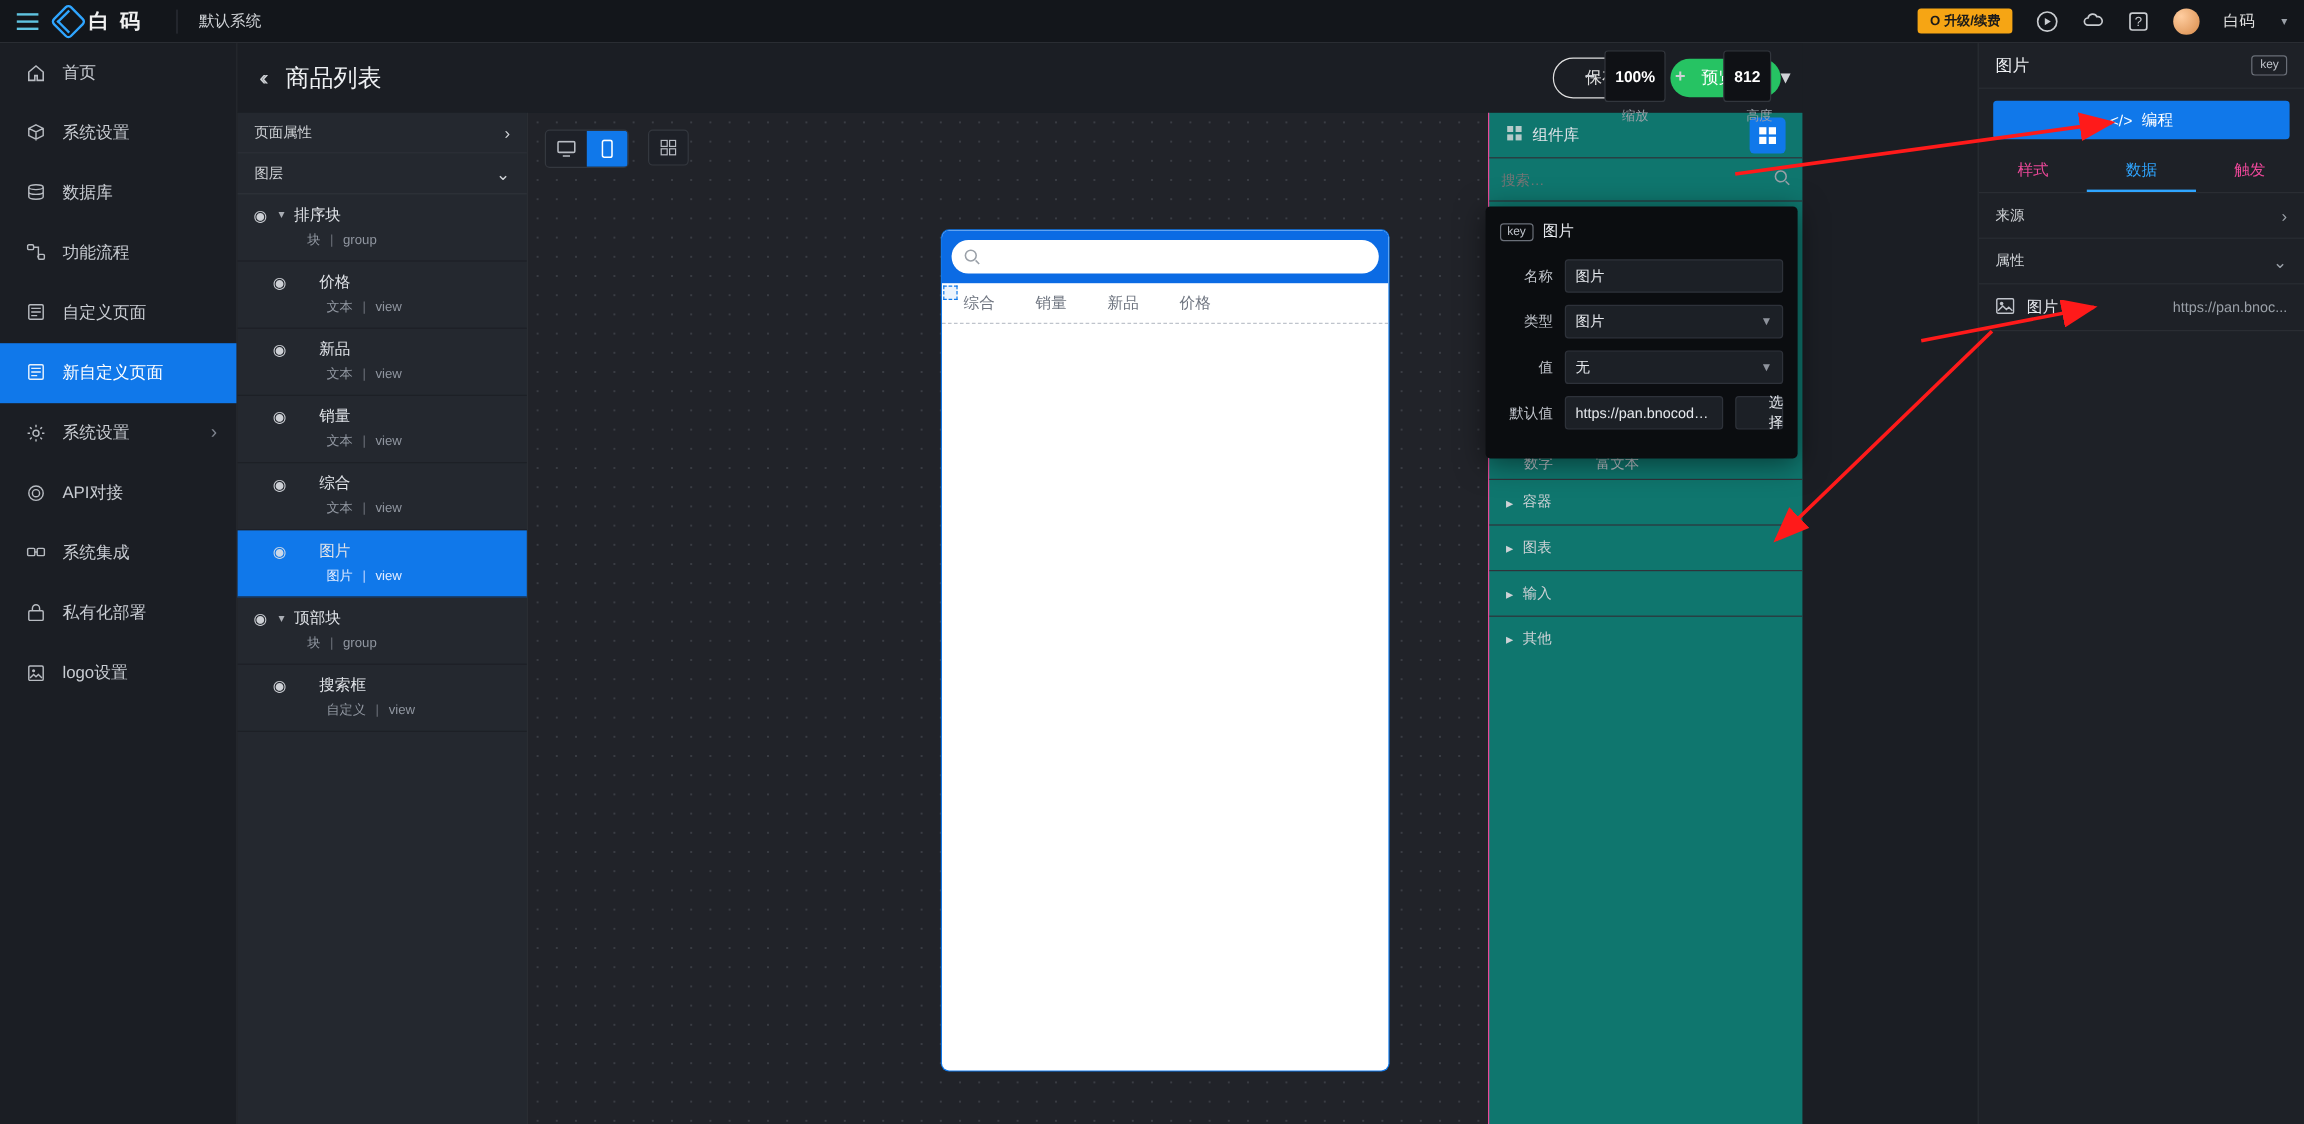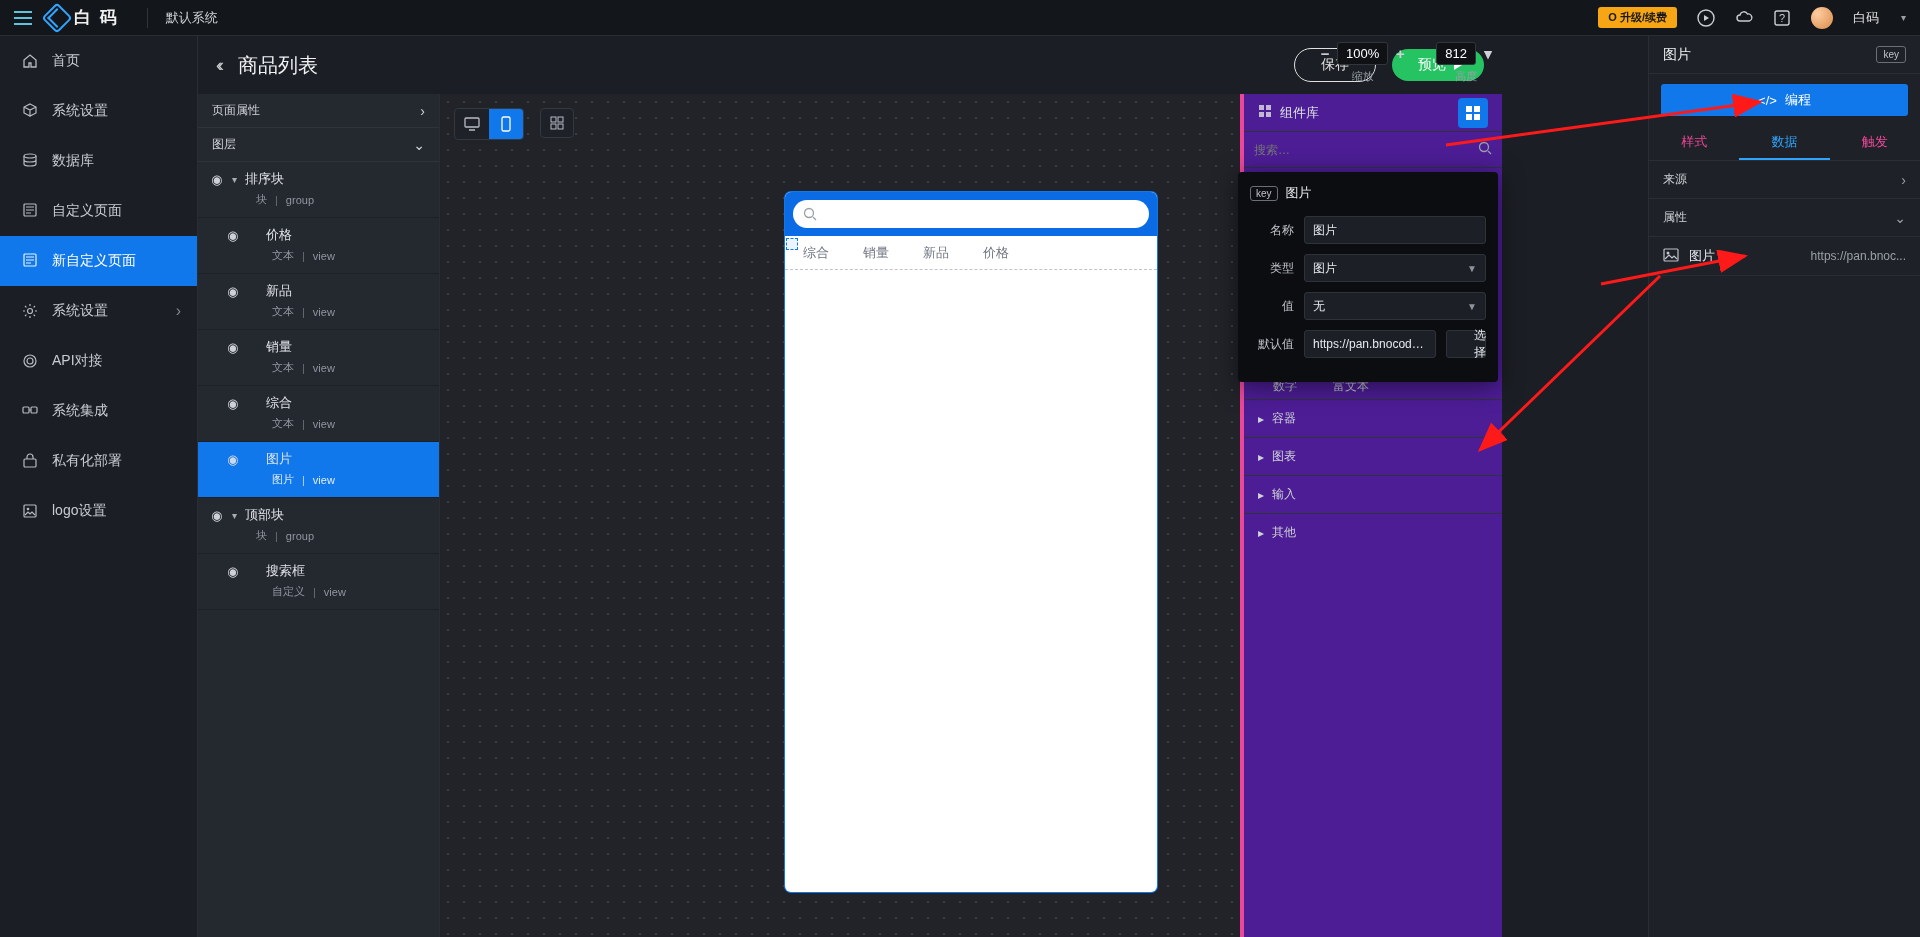--- a/index.html
+++ b/index.html
@@ -32,21 +32,21 @@
 
 .header-row { position: absolute; top: 36px; left: 198px; right: 418px; height: 58px; display: flex; align-items: center; background: #1b1e24; padding: 0 18px; }
 .back-chevrons { font-size: 18px; letter-spacing: -4px; color: #cfd2d6; cursor: pointer; margin-right: 18px; }
 .page-title { font-size: 20px; font-weight: 500; color: #eef0f3; }
 .hdr-spacer { flex: 1; }
 .btn-save { border: 1px solid #e0e0e0; background: transparent; color: #e0e0e0; padding: 7px 26px; border-radius: 18px; font-size: 14px; cursor: pointer; margin-right: 16px; }
 .btn-preview { border: none; background: #26c363; color: #fff; padding: 7px 22px 7px 26px; border-radius: 18px; font-size: 14px; cursor: pointer; display: flex; align-items: center; gap: 8px; }
 .play-tri { width: 0; height: 0; border-left: 8px solid #fff; border-top: 5px solid transparent; border-bottom: 5px solid transparent; }
 .zoom-group { position: absolute; top: 42px; right: 424px; display: flex; gap: 28px; font-size: 12px; color: #c0c4cb; z-index: 3; }
 .zoom-col { display: flex; flex-direction: column; align-items: center; gap: 4px; }
-.zoom-box { background: #0f1115; border: 1px solid #32363d; padding: 3px 8px; border-radius: 3px; font-weight: 400; font-size: 13px; color: #fff; }
+.zoom-box { background: #0f1115; border: 1px solid #32363d; padding: 13px 8px; border-radius: 3px; font-weight: 700; font-size: 13px; color: #fff; }
 .zoom-row { display: flex; align-items: center; gap: 4px; }
 .zoom-btn { width: 16px; height: 18px; display: flex; align-items: center; justify-content: center; cursor: pointer; color: #cfd2d6; font-size: 15px; font-weight: 700; }
 .zoom-label { font-size: 11px; color: #9aa0a8; }
 
 
 .layer-panel { position: absolute; top: 94px; left: 198px; width: 242px; bottom: 0; background: #24282f; border-right: 1px solid #2a2d33; }
 .layer-header { height: 34px; display: flex; align-items: center; padding: 0 14px; background: #24282f; border-bottom: 1px solid #2f333a; color: #cfd2d6; font-size: 12px; cursor: pointer; }
 .layer-header .chev { margin-left: auto; font-size: 14px; }
 .layer-node { padding: 8px 0 10px 12px; border-bottom: 1px solid #1d2026; cursor: pointer; }
 .layer-node.indent { padding-left: 28px; }
@@ -66,21 +66,21 @@
 .device-btn.active { background: #1078ea; color: #fff; }
 .grid-btn { position: absolute; top: 14px; left: 100px; width: 34px; height: 30px; border: 1px solid #34383f; border-radius: 4px; display: flex; align-items: center; justify-content: center; color: #b8bcc3; cursor: pointer; background: #1e2128; }
 .phone-frame { position: absolute; top: 98px; left: 50%; transform: translateX(-50%); width: 372px; height: 700px; background: #fff; border-radius: 6px; overflow: hidden; box-shadow: 0 0 0 1px #1078ea; }
 .phone-topbar { height: 44px; background: #0b6be4; display: flex; align-items: center; padding: 0 8px; }
 .phone-search { flex: 1; height: 28px; background: #fff; border-radius: 14px; display: flex; align-items: center; padding: 0 10px; color: #9aa0a8; }
 .phone-tabs { height: 34px; display: flex; align-items: center; gap: 34px; padding: 0 18px; border-bottom: 1px dashed #bfc4cc; }
 .phone-tab { font-size: 13px; color: #6f7580; }
 .sel-handle { position: absolute; top: 46px; left: 1px; width: 12px; height: 12px; border: 1px dashed #1078ea; background: rgba(16,120,234,.08); }
 
 
-.complib { position: absolute; top: 94px; right: 418px; width: 262px; bottom: 0; background: #4c1d95; border-left: 4px solid #ec4899; z-index: 2; }
+.complib { position: absolute; top: 94px; right: 418px; width: 262px; bottom: 0; background: #0f766e; border-left: 1px solid #ec4899; z-index: 2; }
 .complib-head { height: 38px; display: flex; align-items: center; padding: 0 14px; border-bottom: 1px solid #2f333a; }
 .complib-head .icn { margin-right: 8px; }
 .complib-head .title { flex: 1; color: #e0e3e8; font-size: 13px; }
 .complib-head .sq { width: 30px; height: 30px; background: #1078ea; border-radius: 4px; display: flex; align-items: center; justify-content: center; }
 .complib-search { height: 36px; border-bottom: 1px solid #2f333a; display: flex; align-items: center; padding: 0 10px; gap: 16px; }
 .complib-search input { flex: 1; background: transparent; border: none; outline: none; color: #cfd2d6; font-size: 12px; }
 .complib-search .mag { color: #9aa0a8; }
 .comp-row { display: flex; gap: 12px; padding: 14px 14px 4px; }
 .comp-card { flex: 0 0 54px; display: flex; flex-direction: column; align-items: center; gap: 8px; color: #c0c4cb; font-size: 12px; cursor: pointer; }
 .comp-box { width: 46px; height: 38px; background: #2c3038; border-radius: 4px; display: flex; align-items: center; justify-content: center; font-size: 14px; font-weight: 700; }
@@ -174,20 +174,30 @@
       <span>系统设置</span>
     </div>
     <div class="side-item">
       <span class="side-icon">
         <svg width="16" height="16" viewBox="0 0 16 16">
           <ellipse cx="8" cy="3" rx="6" ry="2" fill="none" stroke="currentColor" stroke-width="1.2"></ellipse>
           <path d="M2 3v8c0 1.1 2.7 2 6 2s6-.9 6-2V3 M2 7c0 1.1 2.7 2 6 2s6-.9 6-2" fill="none" stroke="currentColor" stroke-width="1.2"></path>
         </svg>
       </span>
       <span>数据库</span>
+    </div>
+    <div class="side-item">
+      <span class="side-icon">
+        <svg width="16" height="16" viewBox="0 0 16 16">
+          <rect x="1" y="1" width="5" height="4" rx="1" fill="none" stroke="currentColor" stroke-width="1.2"></rect>
+          <rect x="10" y="9" width="5" height="4" rx="1" fill="none" stroke="currentColor" stroke-width="1.2"></rect>
+          <path d="M6 3h4v8h-1" fill="none" stroke="currentColor" stroke-width="1.2"></path>
+        </svg>
+      </span>
+      <span>功能流程</span>
     </div>
     <div class="side-item">
       <span class="side-icon">
         <svg width="16" height="16" viewBox="0 0 16 16">
           <rect x="2" y="1" width="12" height="12" rx="1" fill="none" stroke="currentColor" stroke-width="1.2"></rect>
           <path d="M4 4h8M4 7h8M4 10h5" stroke="currentColor" stroke-width="1.2"></path>
         </svg>
       </span>
       <span>自定义页面</span>
     </div>

